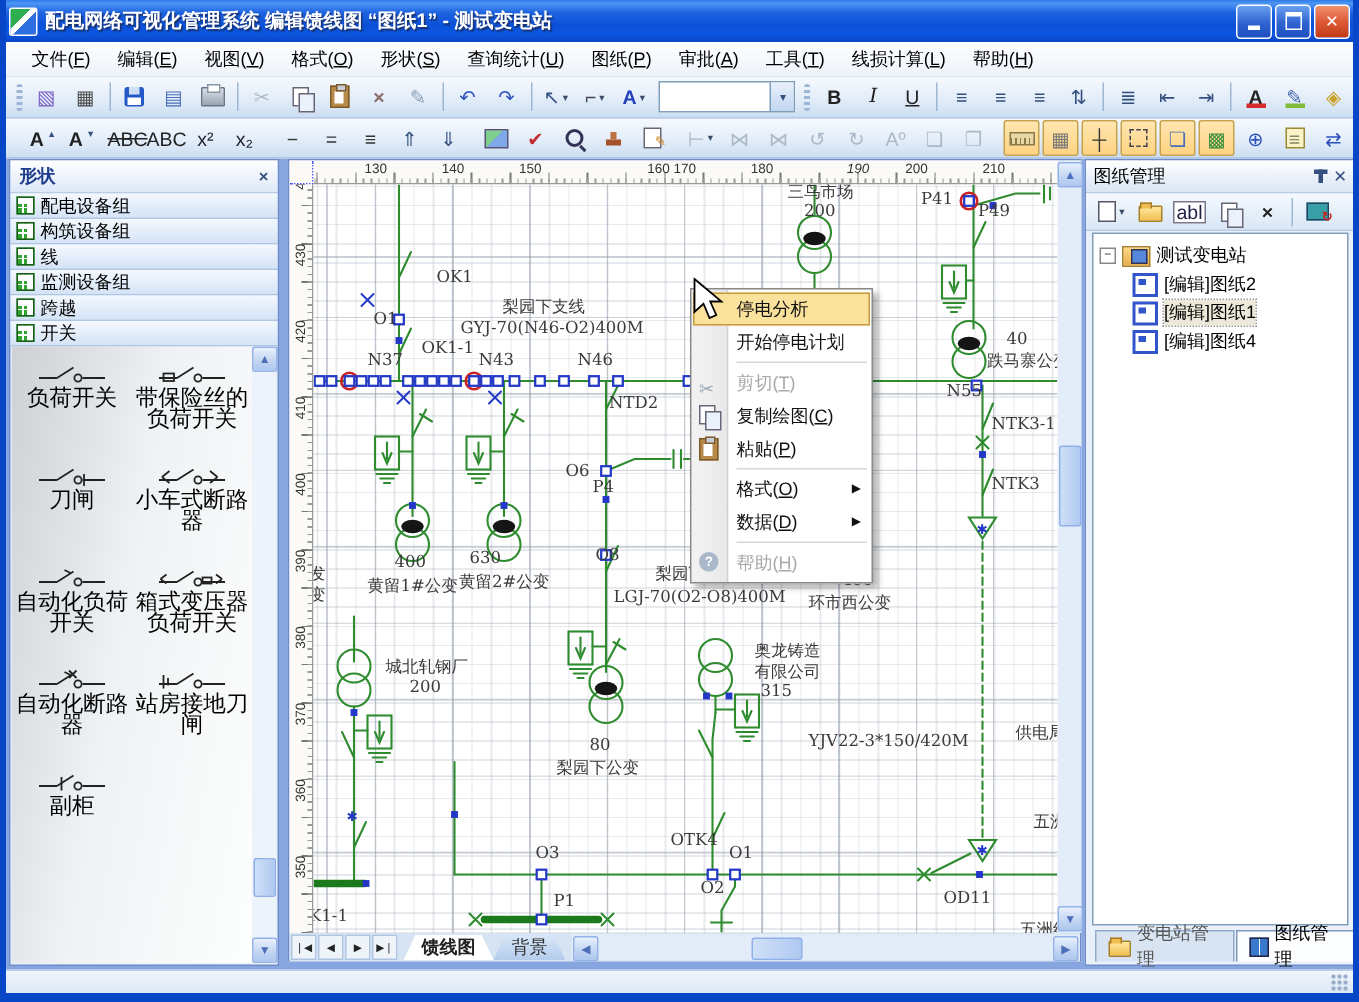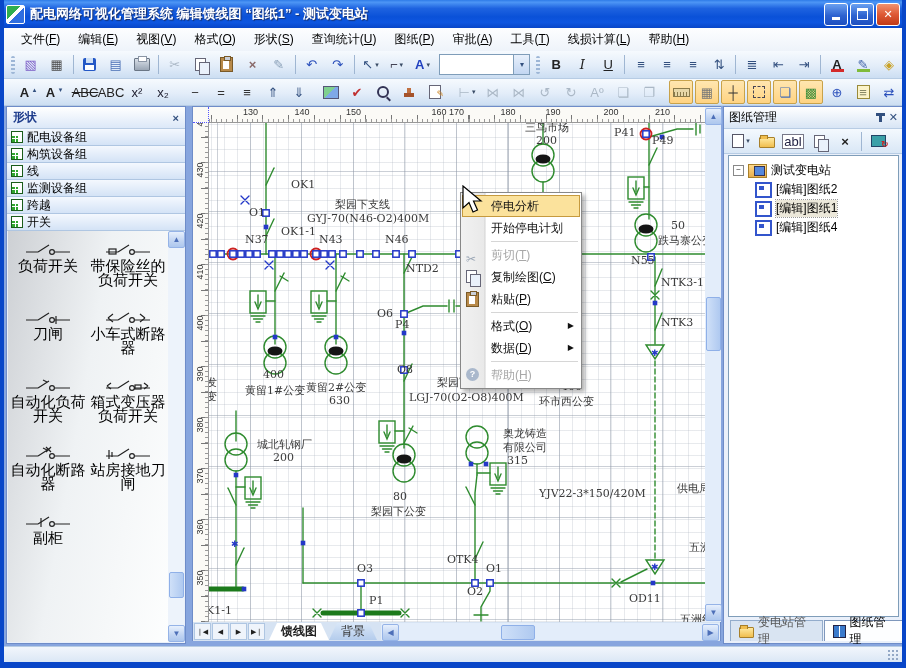--- a/index.html
+++ b/index.html
@@ -542,21 +542,21 @@
   <div id="canvas-wrap">
     <div id="ruler-corner"></div>
     <div id="hruler">
         <span class="hrlabel" style="left: -22px;">120</span>
         <span class="hrlabel" style="left: 29.5px;">130</span>
         <span class="hrlabel" style="left: 81px;">140</span>
         <span class="hrlabel" style="left: 132.5px;">150</span>
         <span class="hrlabel" style="left: 184px; margin-left: 34px;">160</span>
         <span class="hrlabel" style="left: 235.5px;">170</span>
         <span class="hrlabel" style="left: 287px;">180</span>
-        <span class="hrlabel" style="left: 332px;">190</span>
+        <span class="hrlabel" style="left: 351px; font-style: italic;">190</span>
         <span class="hrlabel" style="left: 390px;">200</span>
         <span class="hrlabel" style="left: 441.5px;">210</span>
       </div>
     <div id="vruler">
         <span class="vrlabel" style="top: -9px;">440</span>
         <span class="vrlabel" style="top: 42px;">430</span>
         <span class="vrlabel" style="top: 93px;">420</span>
         <span class="vrlabel" style="top: 144px;">410</span>
         <span class="vrlabel" style="top: 195px;">400</span>
         <span class="vrlabel" style="top: 246px;">390</span>
@@ -734,31 +734,31 @@
           <span class="cl" style="left: 443px; top: 11px;">P49</span>
           <span class="cl" style="left: 82px; top: 55px;">OK1</span>
           <span class="cl" style="left: 40px; top: 83px;">O1</span>
           <span class="cl" style="left: 72px; top: 102px;">OK1-1</span>
           <span class="cl" style="left: 126px; top: 74px;">梨园下支线</span>
           <span class="cl" style="left: 98px; top: 89px;">GYJ-70(N46-O2)400M</span>
           <span class="cl" style="left: 36px; top: 110px;">N37</span>
           <span class="cl" style="left: 110px; top: 110px;">N43</span>
           <span class="cl" style="left: 176px; top: 110px;">N46</span>
           <span class="cl" style="left: 197px; top: 139px;">NTD2</span>
-          <span class="cl" style="left: 462px; top: 96px;">50</span>
+          <span class="cl" style="left: 462px; top: 96px;">40</span>
           <span class="cl" style="left: 449px; top: 110px;">跌马寨公变</span>
           <span class="cl" style="left: 422px; top: 131px;">N55</span>
           <span class="cl" style="left: 452px; top: 153px;">NTK3-1</span>
           <span class="cl" style="left: 452px; top: 193px;">NTK3</span>
           <span class="cl" style="left: 168px; top: 184px;">O6</span>
           <span class="cl" style="left: 186px; top: 195px;">P4</span>
           <span class="cl" style="left: 188px; top: 240px;">O8</span>
           <span class="cl" style="left: 54px; top: 245px;">400</span>
           <span class="cl" style="left: 36px; top: 260px;">黄留1#公变</span>
-          <span class="cl" style="left: 120px; top: 242px; margin-top: 29px;">630</span>
+          <span class="cl" style="left: 104px; top: 242px;">630</span>
           <span class="cl" style="left: 97px; top: 257px;">黄留2#公变</span>
           <span class="cl" style="left: 228px; top: 252px;">梨园下支线</span>
           <span class="cl" style="left: 200px; top: 268px;">LGJ-70(O2-O8)400M</span>
           <span class="cl" style="left: -3px; top: 252px;">发</span>
           <span class="cl" style="left: -3px; top: 266px;">变</span>
           <span class="cl" style="left: 352px; top: 257px;">400</span>
           <span class="cl" style="left: 330px; top: 271px;">环市西公变</span>
           <span class="cl" style="left: 48px; top: 314px;">城北轧钢厂</span>
           <span class="cl" style="left: 64px; top: 328px;">200</span>
           <span class="cl" style="left: 294px; top: 303px;">奥龙铸造</span>

